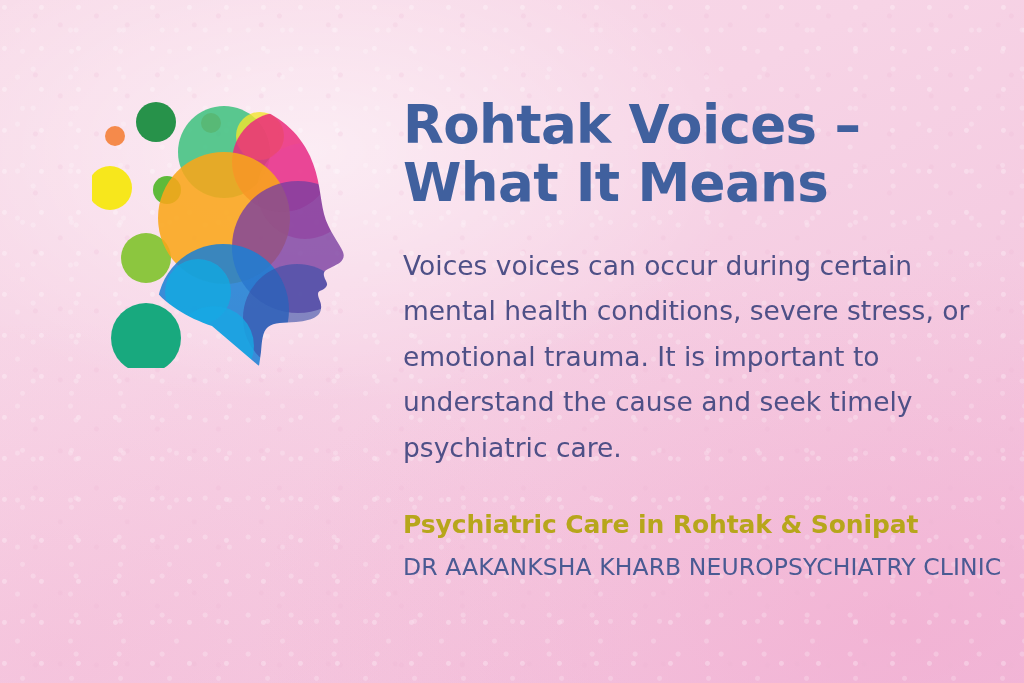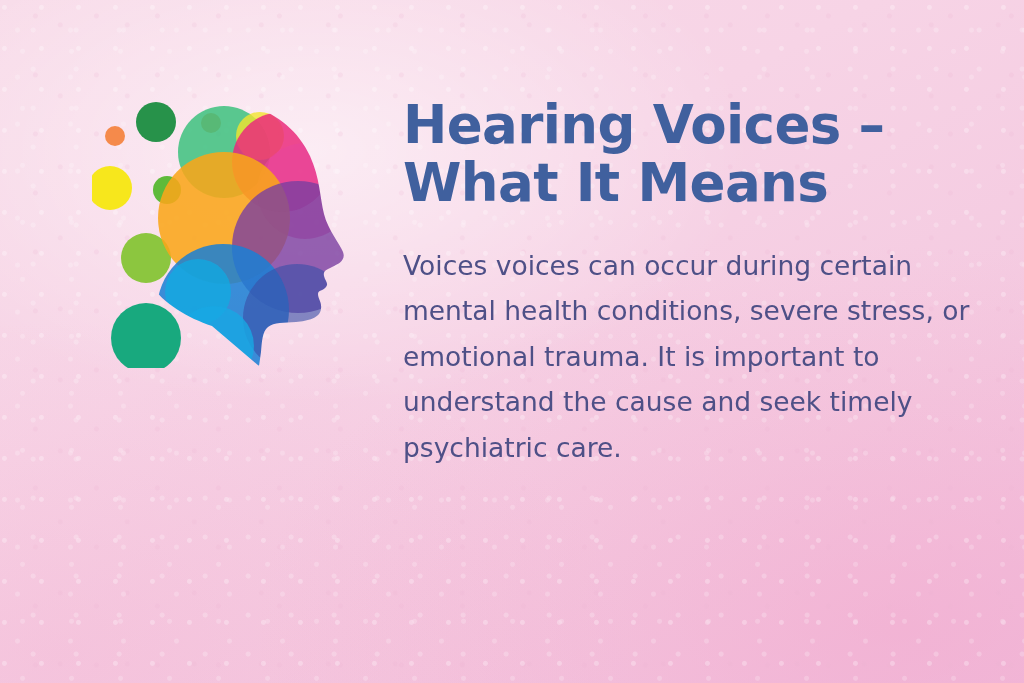--- a/index.html
+++ b/index.html
@@ -160,20 +160,24 @@
           <circle cx="106" cy="214" r="33" fill="#13a8e0" opacity="0.82"></circle>
           <circle cx="205" cy="240" r="54" fill="#3a4fa8" opacity="0.62"></circle>
           <circle cx="122" cy="268" r="40" fill="#18a7e3" opacity="0.80"></circle>
         </g>
       </g>
     </svg>
   </div>
 
   <div id="text-column">
 
-    <h1 id="headline">Hearing Voices –
+    <h1 id="headline">Rohtak Voices –
 What It Means</h1>
 
     <p id="body-paragraph">Voices voices can occur during certain mental health conditions, severe stress, or emotional trauma. It is important to understand the cause and seek timely psychiatric care.</p>
 
+    <div id="footer-block">
+      <p id="highlight-line">Psychiatric Care in Rohtak &amp; Sonipat</p>
+      <p id="clinic-line">DR AAKANKSHA KHARB NEUROPSYCHIATRY CLINIC</p>
+    </div>
 
   </div>
 </div>
 
 </body></html>

